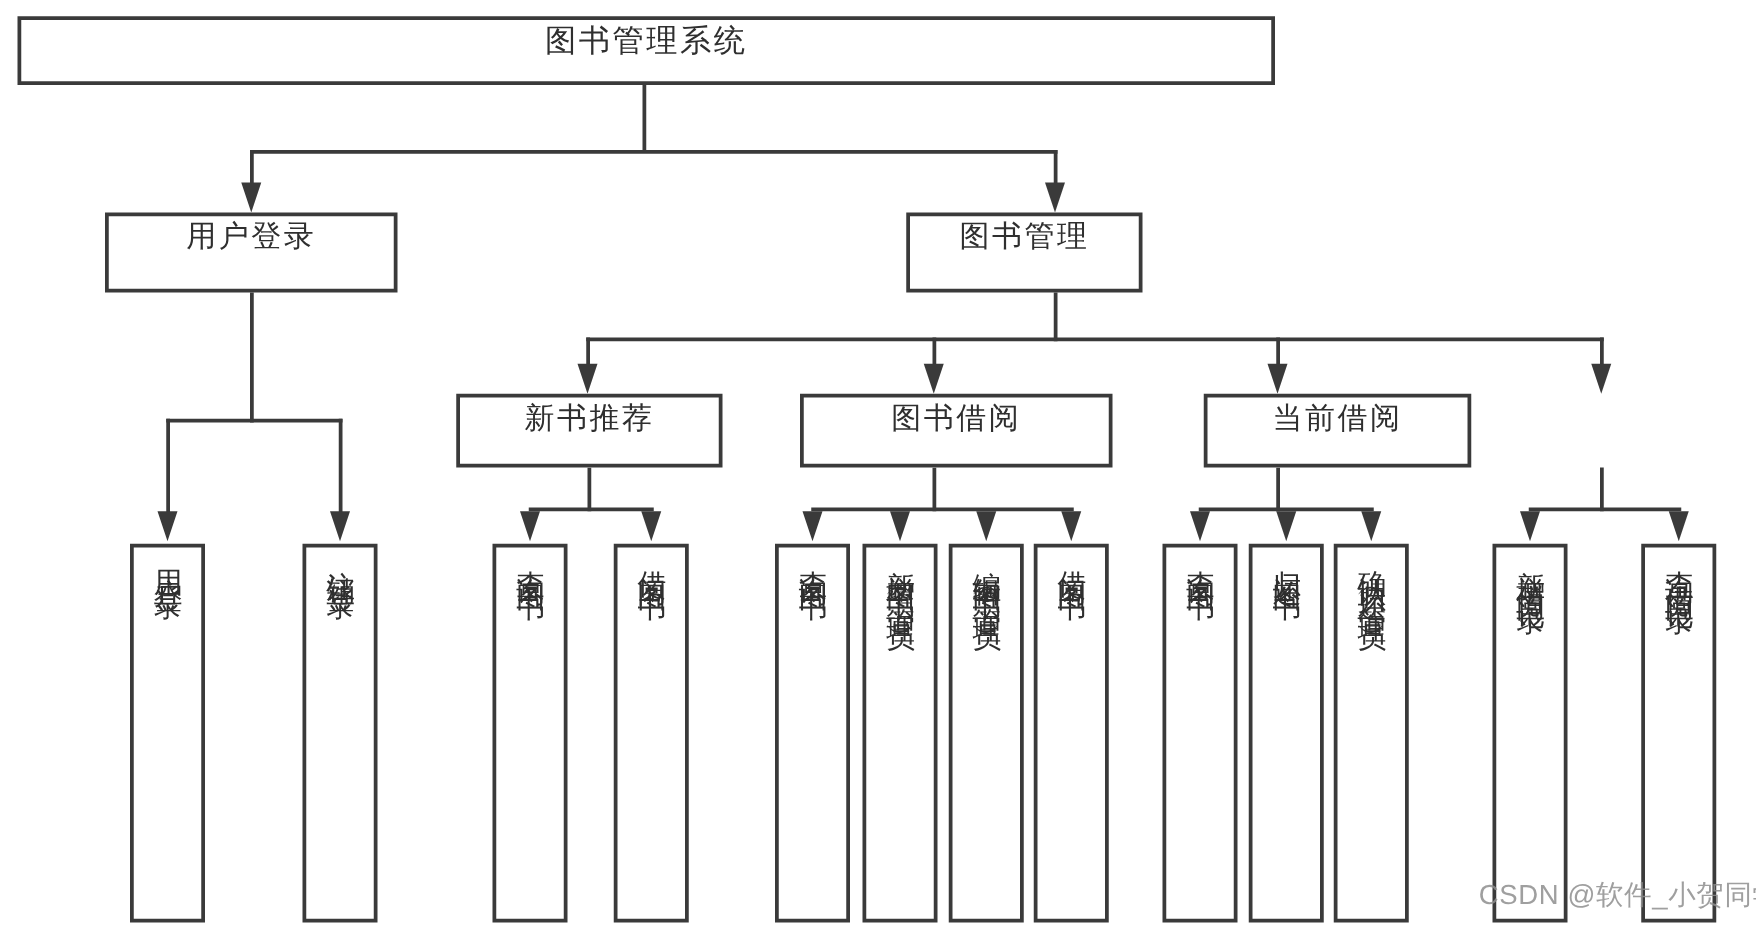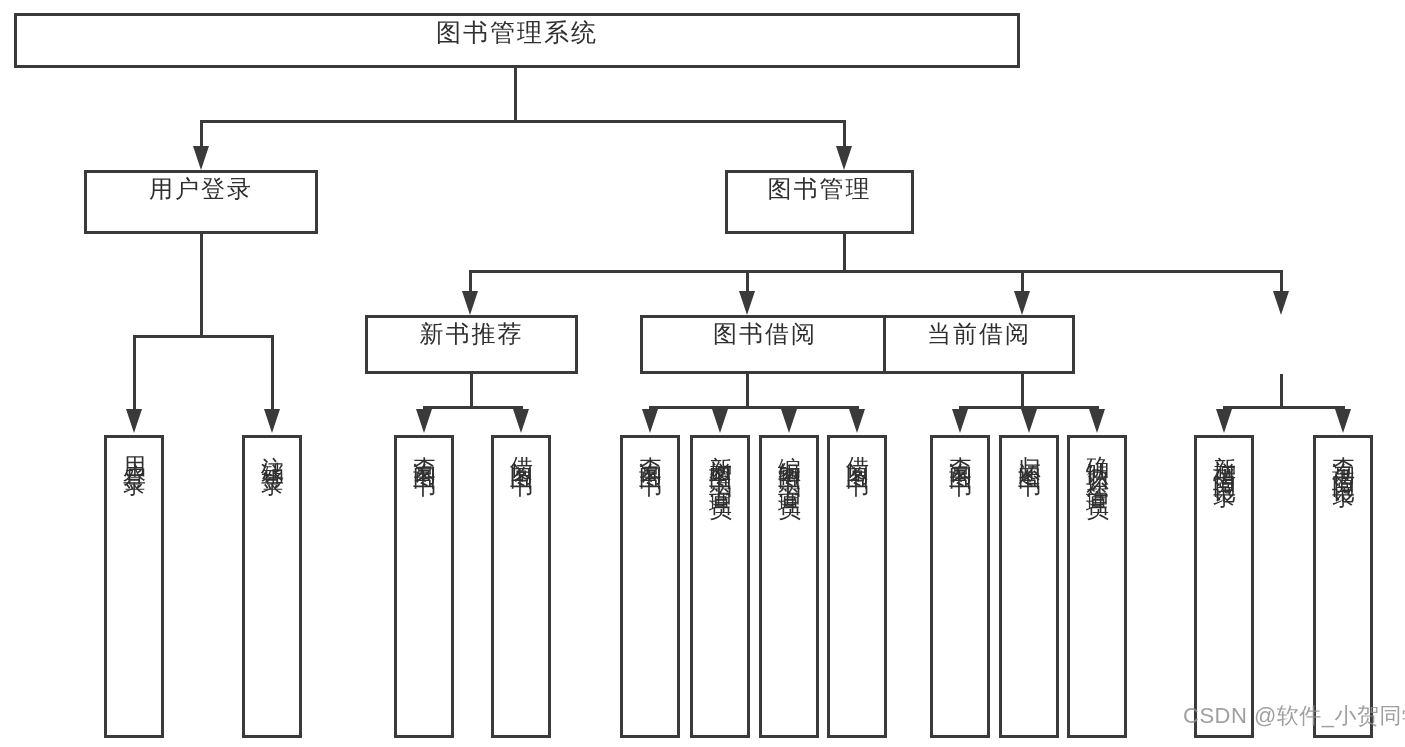--- a/index.html
+++ b/index.html
@@ -122,21 +122,21 @@
   <div class="box hbox" style="left:725px;top:170px;width:189px;height:64px">
     <span>图书管理</span>
   </div>
 
   <div class="box hbox" style="left:365px;top:315px;width:213px;height:59px">
     <span>新书推荐</span>
   </div>
   <div class="box hbox" style="left:640px;top:315px;width:250px;height:59px">
     <span>图书借阅</span>
   </div>
-  <div class="box hbox" style="left:883px;top:315px;width:192px;height:59px">
+  <div class="box hbox" style="left:963px;top:315px;width:214px;height:59px">
     <span>当前借阅</span>
   </div>
 
   <div class="box vbox" style="left:104px;top:435px;width:60px;height:303px">
     <span class="vtext">用户登录</span>
   </div>
   <div class="box vbox" style="left:242px;top:435px;width:60px;height:303px">
     <span class="vtext">注销登录</span>
   </div>
 

